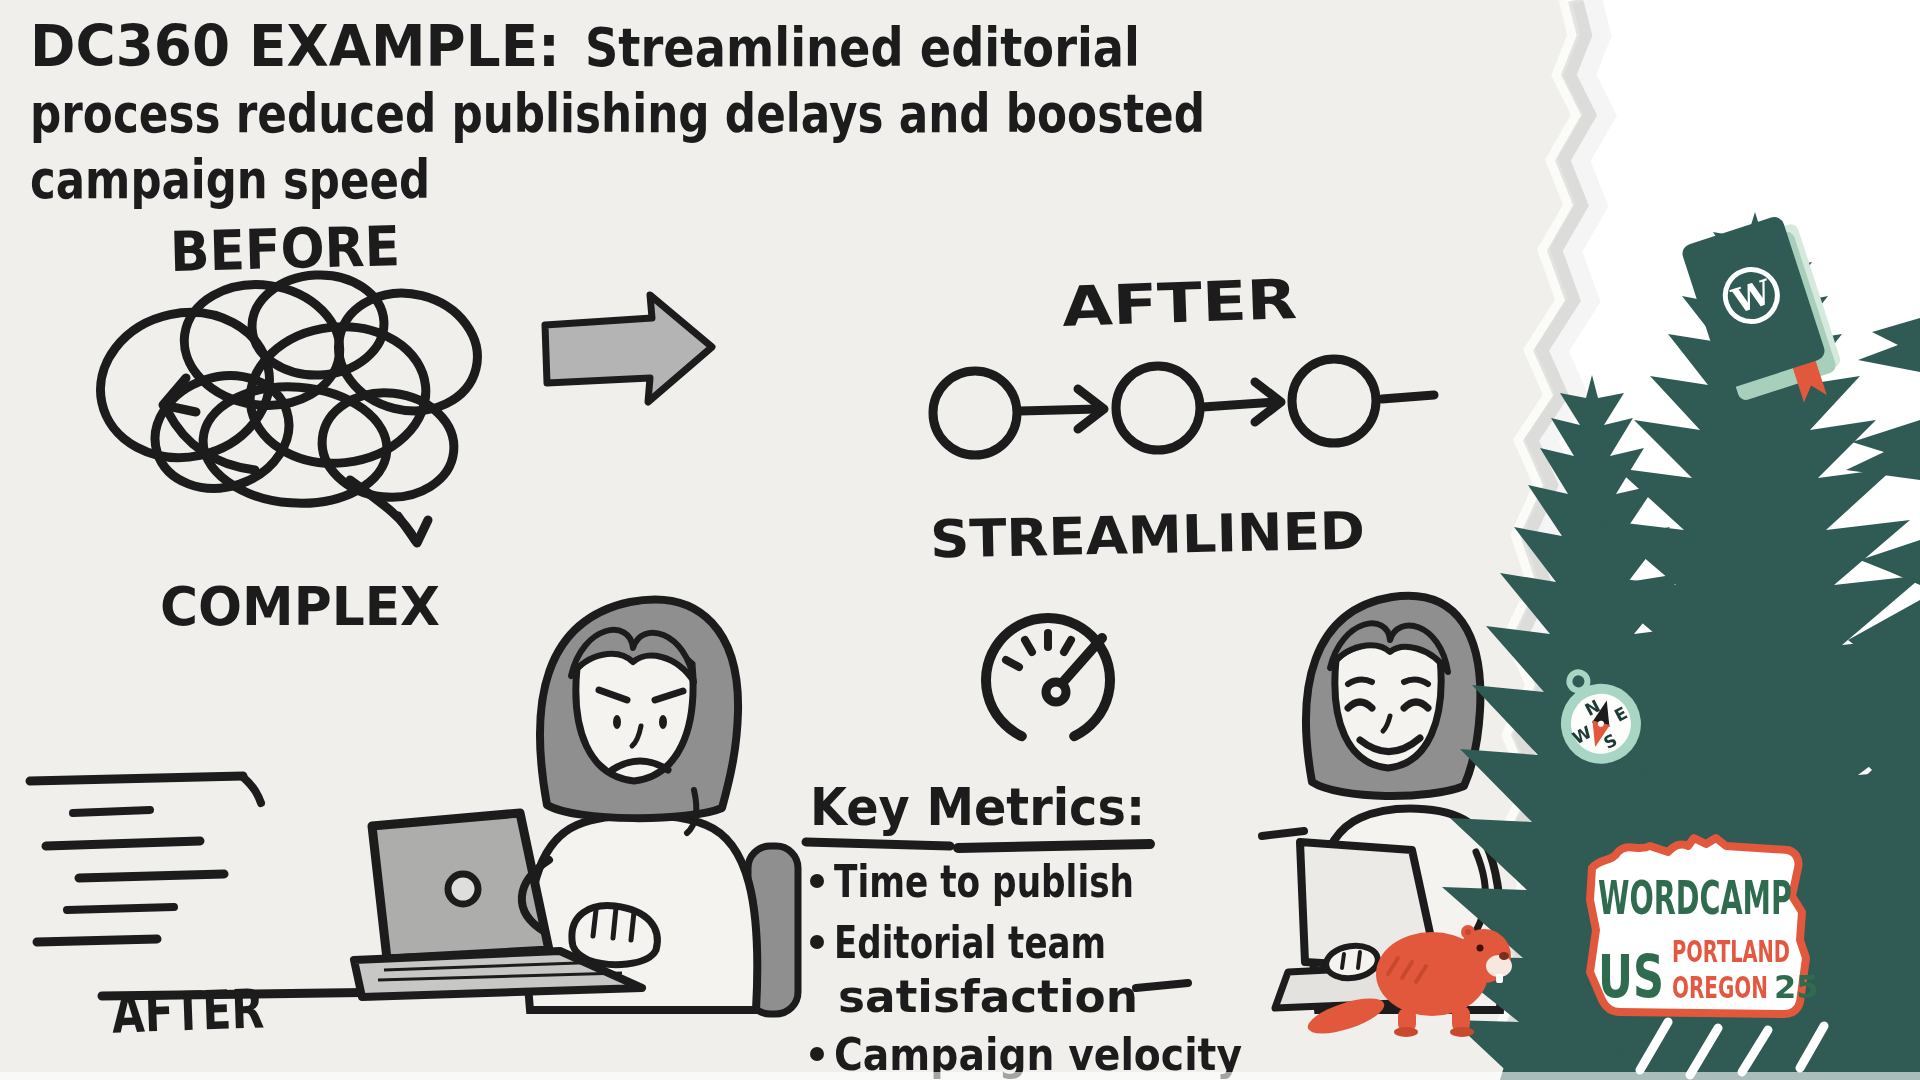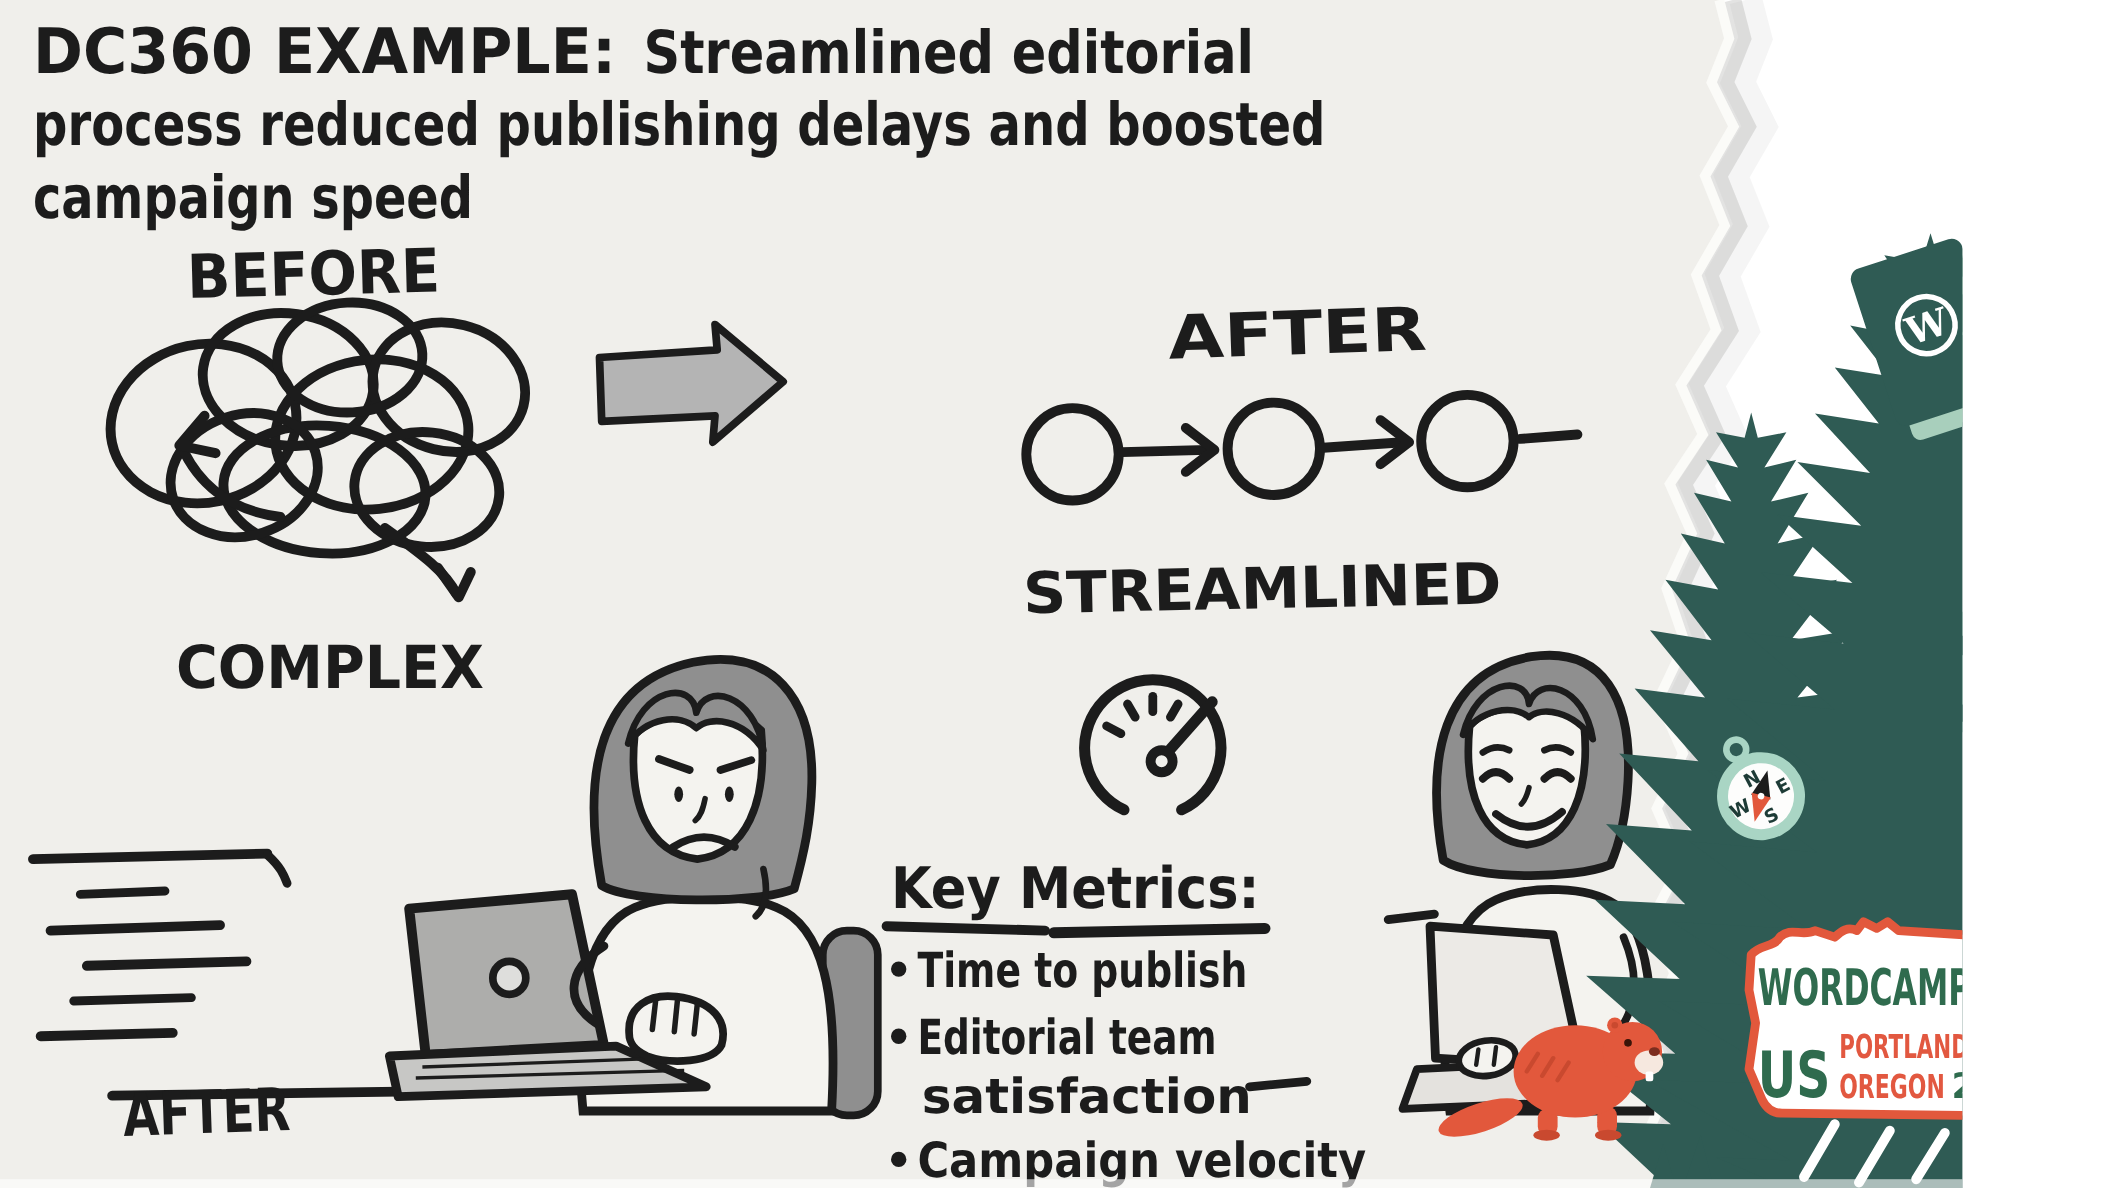--- a/index.html
+++ b/index.html
@@ -1,16 +1,16 @@
 <!DOCTYPE html>
 <html><head>
 <meta charset="utf-8">
 <style>
   html,body{margin:0;padding:0;background:#ffffff;}
-  .stage{width:1784px;height:1080px;overflow:hidden;position:relative;}
+  .stage{width:1920px;height:1080px;overflow:hidden;position:relative;}
   svg{display:block;}
   .ink{font-family:"DejaVu Sans",sans-serif;font-weight:bold;fill:#1c1c1c;}
   .logo-green{font-family:"DejaVu Sans",sans-serif;font-weight:bold;fill:#2f6b4e;}
   .logo-red{font-family:"DejaVu Sans",sans-serif;font-weight:bold;fill:#e25840;}
   .compass-letter{font-family:"DejaVu Sans",sans-serif;font-weight:bold;fill:#1d3b36;}
   .book-letter{font-family:"DejaVu Serif",serif;font-weight:bold;fill:#ffffff;}
 </style>
 </head>
 <body>
 

